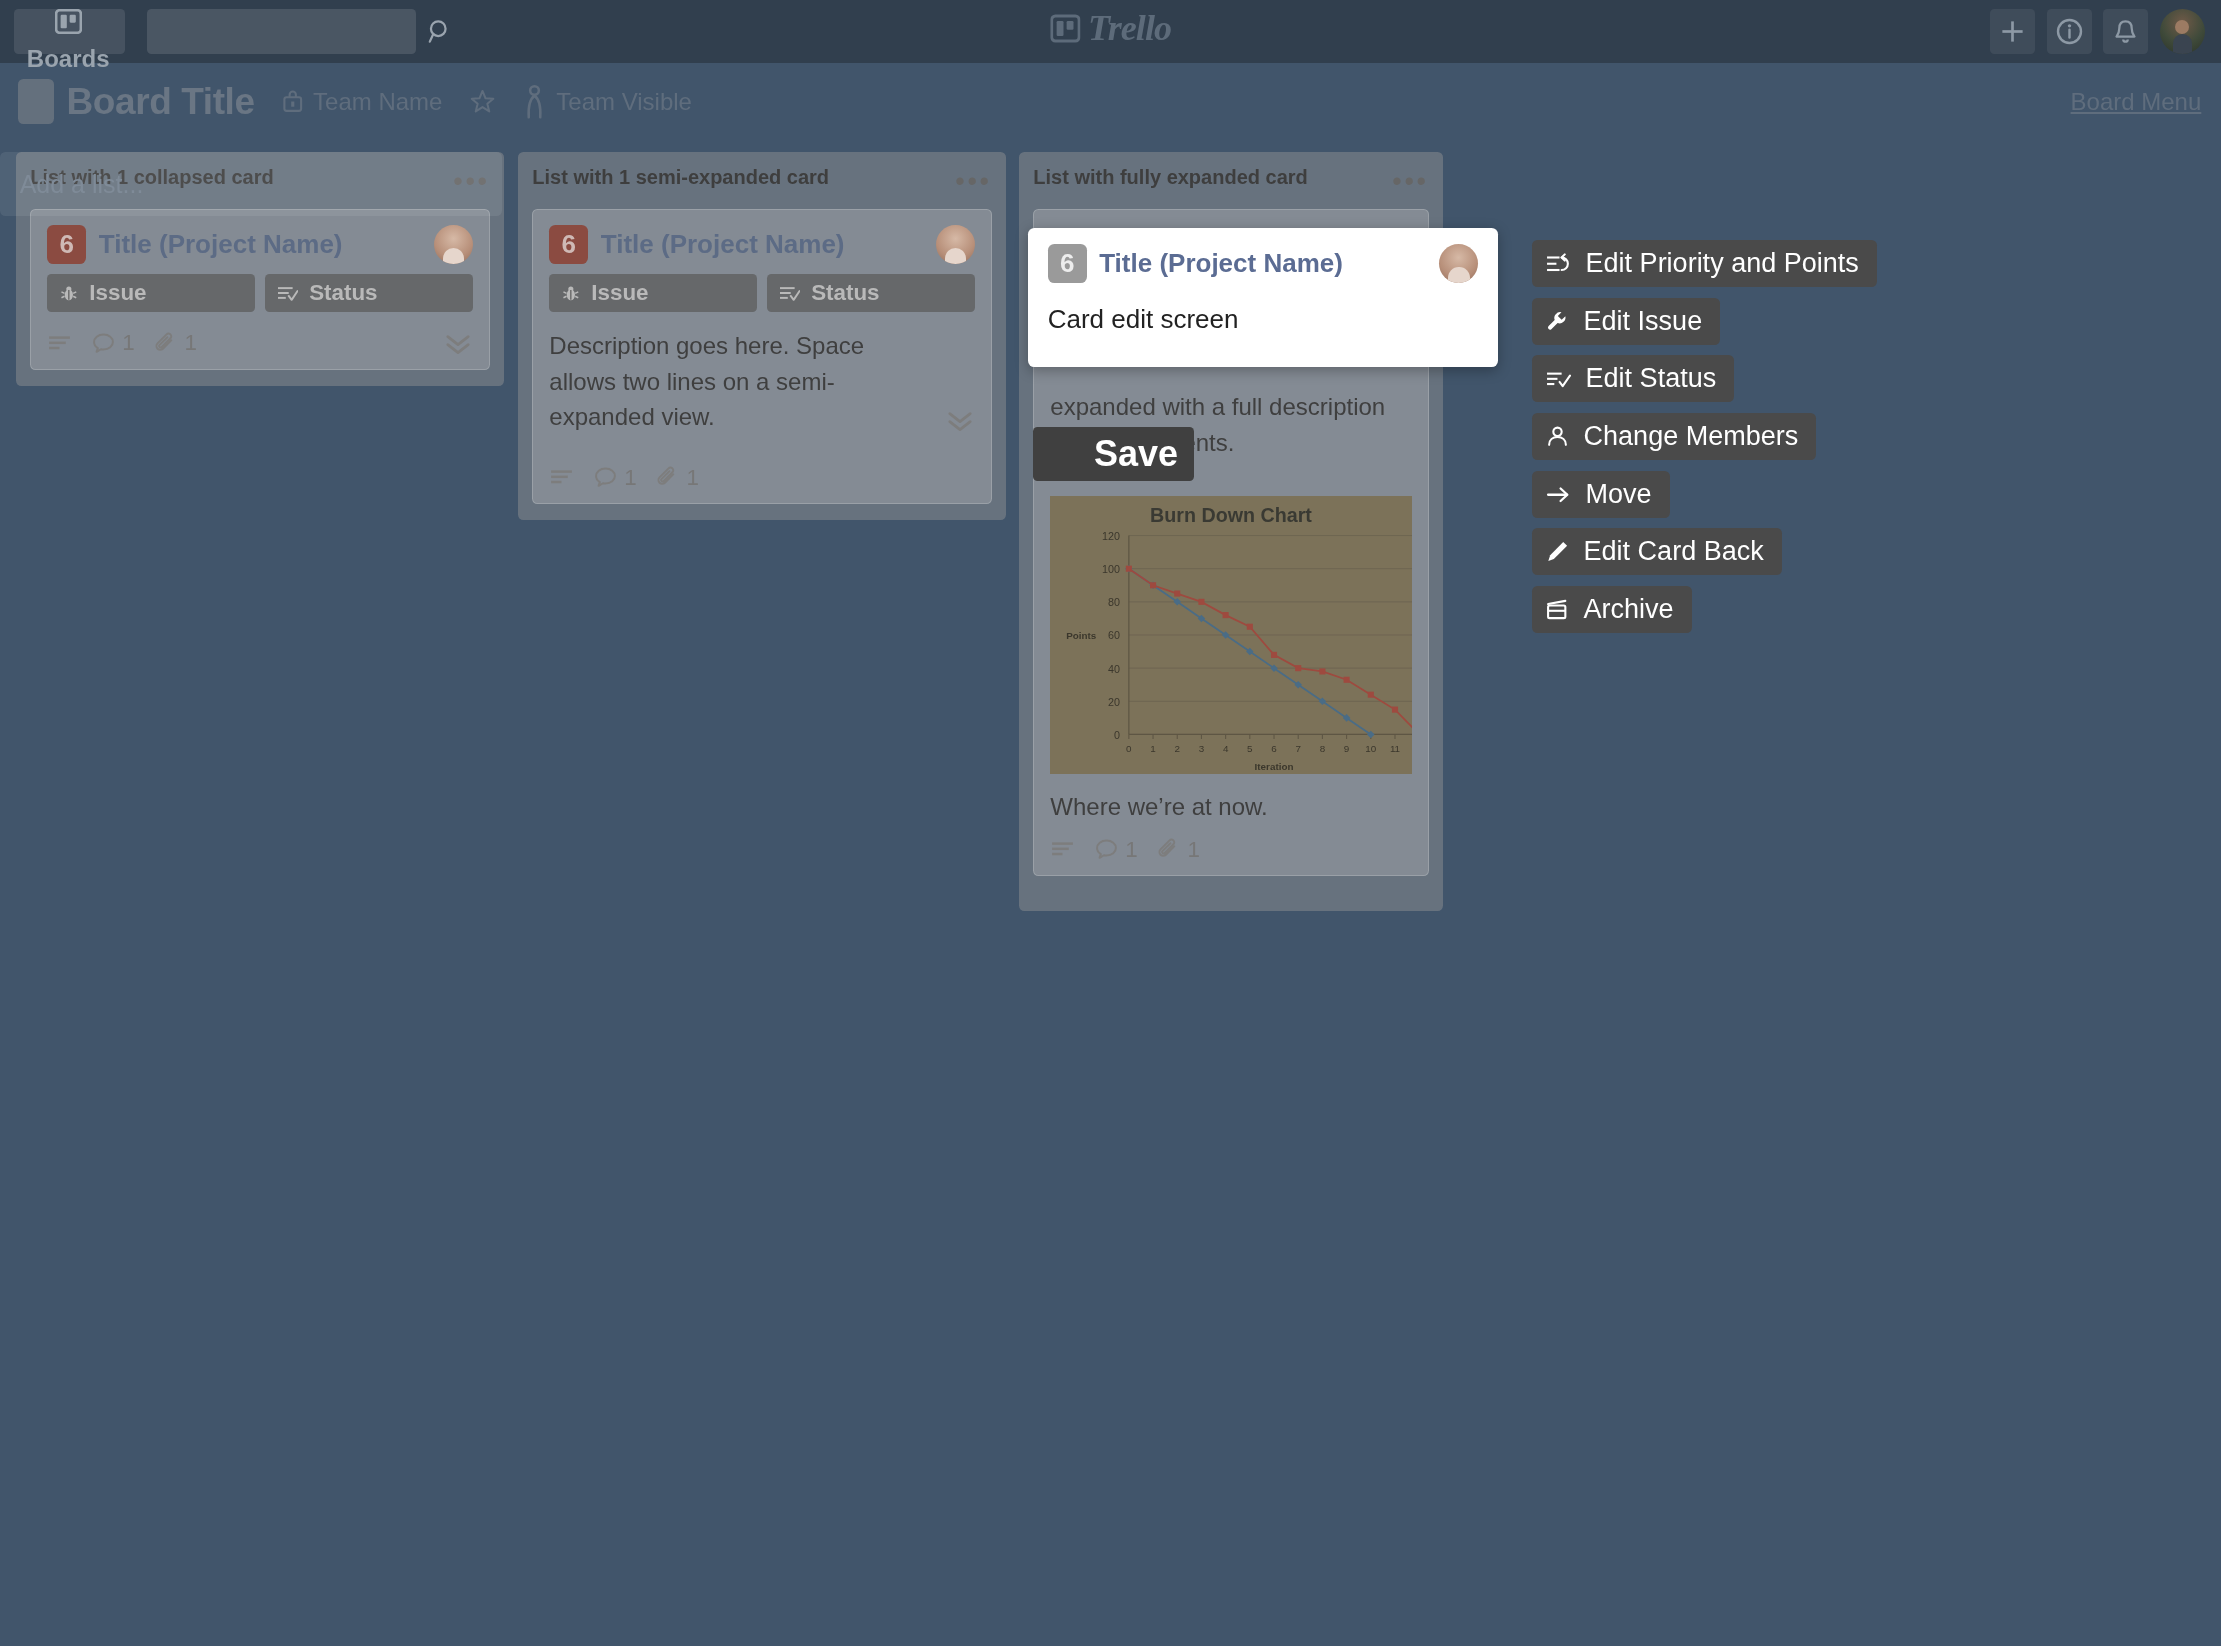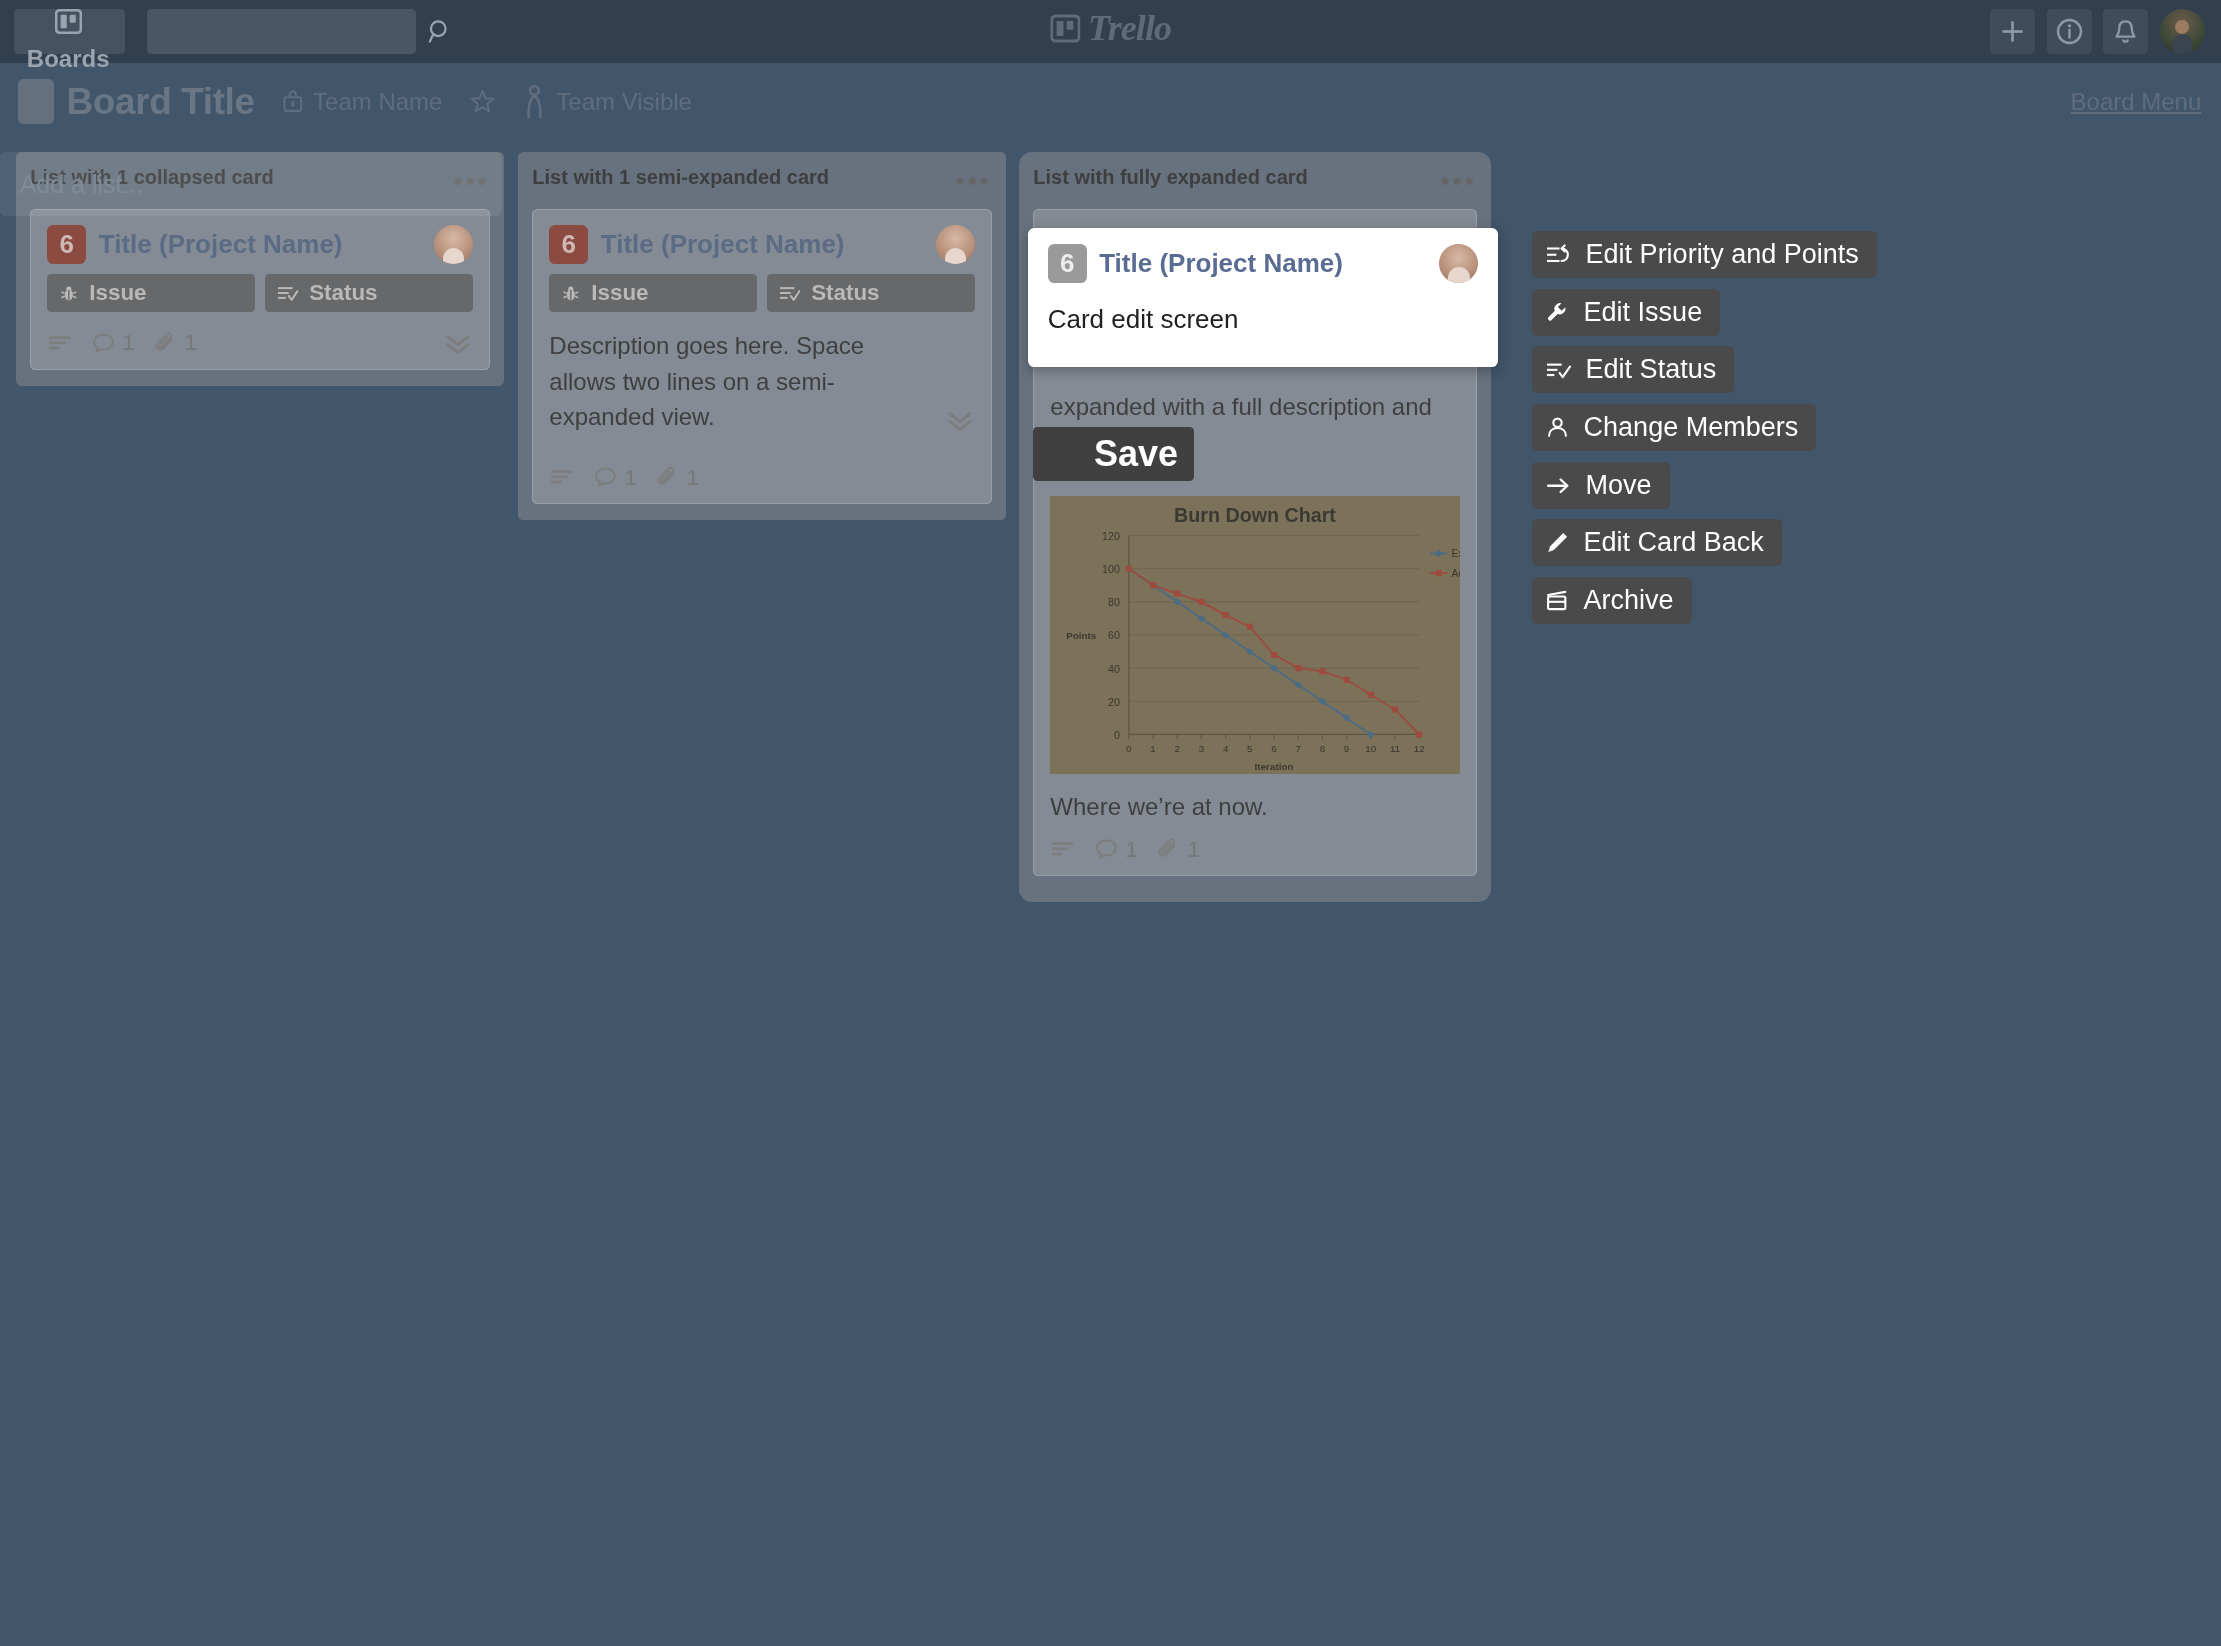--- a/index.html
+++ b/index.html
@@ -431,21 +431,21 @@
               <svg width="23" height="23" viewBox="0 0 22 22">
                 <path d="M16.5 8 L8.5 16 A3.6 3.6 0 0 1 3.4 10.9 L12 2.3 A2.6 2.6 0 0 1 15.7 6 L7.4 14.3 A1.4 1.4 0 0 1 5.4 12.3 L12.8 5" fill="none" stroke="#7d7d7d" stroke-width="1.9" stroke-linecap="round"></path>
               </svg>
             </span>
             <span>1</span>
           </span>
         </div>
       </div>
     </div>
 
-    <div class="list" style="left:1019px; width:472px; padding-bottom:26px;border-radius:13px;">
+    <div class="list" style="left:1019px; width:424px; padding-bottom:35px;">
       <div class="list-header">
         <div class="list-title">List with fully expanded card</div>
         <div class="list-dots">•••</div>
       </div>
       <div class="card" style="padding-top:179px;">
         <div class="card-desc" style="margin-top:0;">expanded with a full description and attachments.</div>
 
         <div class="chart-attach">
           <div class="chart-title">Burn Down Chart</div>
           <svg class="chart-svg" id="chart-svg" width="457" height="278" viewBox="0 0 510 310">
@@ -568,21 +568,21 @@
     <div class="card-titlerow">
       <div class="pt-badge plain">6</div>
       <div class="card-title bright">Title (Project Name)</div>
       <div class="card-avatar"></div>
     </div>
     <div class="edit-body">Card edit screen</div>
   </div>
 
   <button class="save-btn" style="left:1033px; top:427px; width:161px; height:54px;">Save</button>
 
-  <div class="ctx-menu" style="left:1508px; top:231px;padding-left:24px;">
+  <div class="ctx-menu" style="left:1508px; top:240px;padding-left:24px;">
 
     <div class="ctx-row">
       <div class="ctx-item">
         <span class="ico">
           <svg width="25" height="21.5" viewBox="0 0 24 20">
             <line x1="1" y1="4" x2="13" y2="4" stroke="#fff" stroke-width="2"></line>
             <line x1="1" y1="10" x2="10" y2="10" stroke="#fff" stroke-width="2"></line>
             <line x1="1" y1="16" x2="13" y2="16" stroke="#fff" stroke-width="2"></line>
             <path d="M15 4 A6 6 0 1 1 15 16" fill="none" stroke="#fff" stroke-width="2" stroke-linecap="round"></path>
             <path d="M18 1 L15 4 L18 7" fill="none" stroke="#fff" stroke-width="2" stroke-linecap="round" stroke-linejoin="round"></path>

